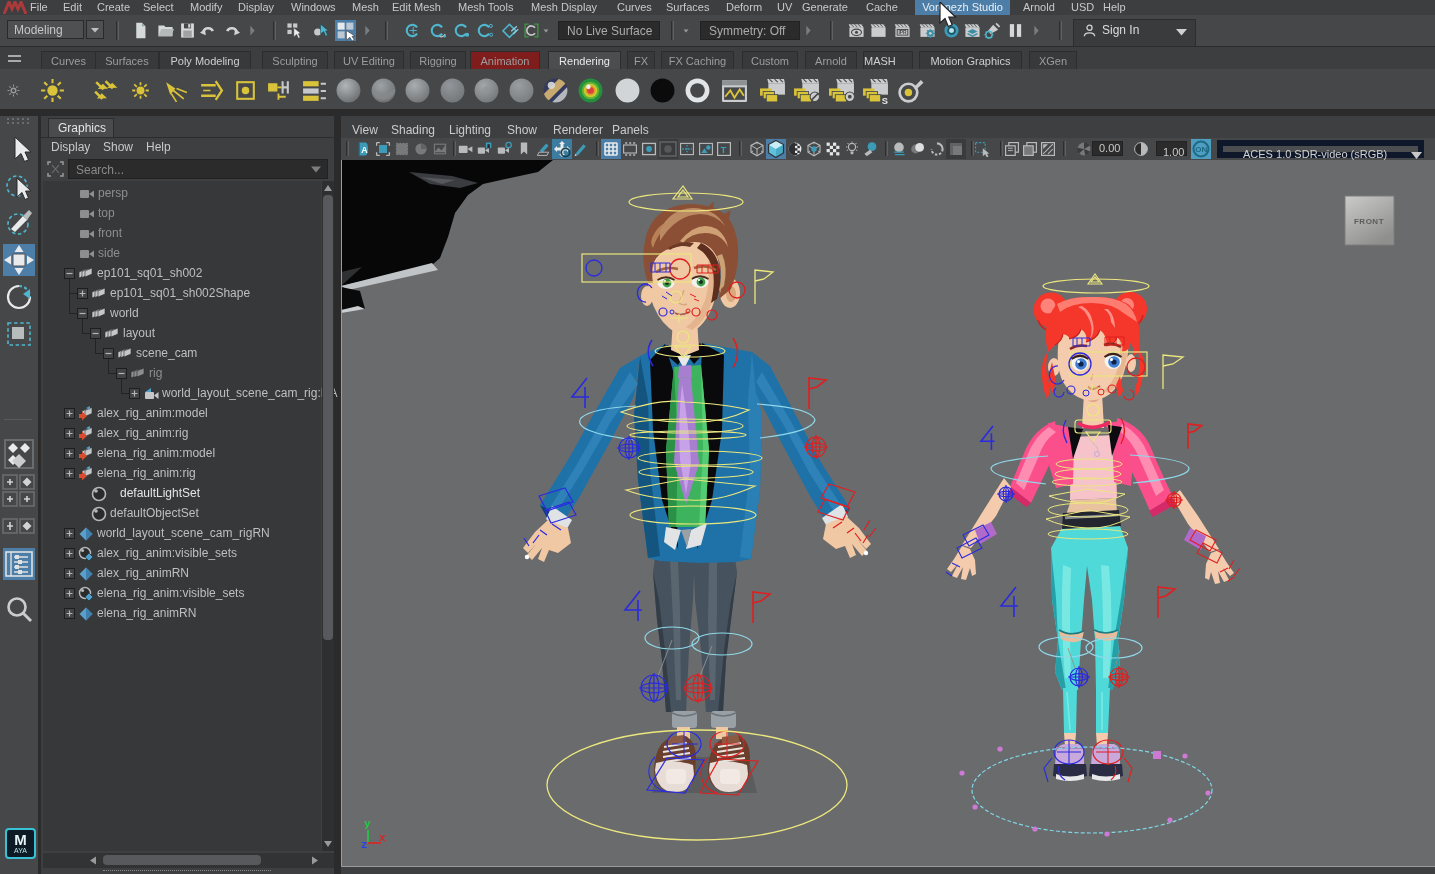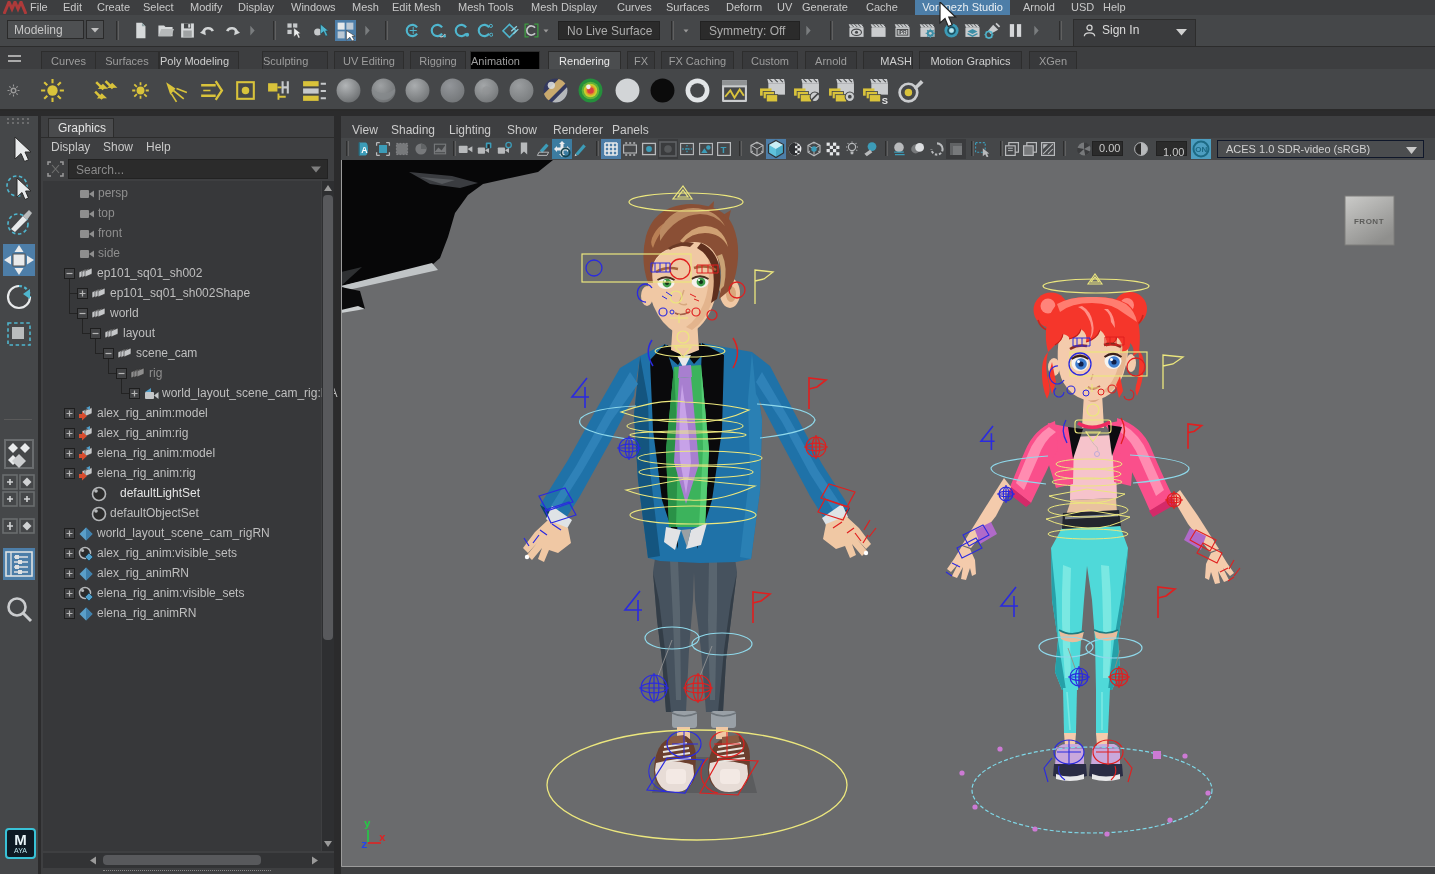--- a/index.html
+++ b/index.html
@@ -199,31 +199,31 @@
         <path d="M2 2 L13 2 L7.5 8.5 Z" fill="#d0d0d0"></path>
       </svg>
 </div>
 </div>
 <div class="abs" style="left:0;top:46px;width:1435px;height:23px;background:#3d3e40;color:#9d9d9d;font-size:11px;border-top:1px solid #2c2c2c">
 <svg class="abs" style="left:8px;top:7px" width="14" height="10">
       <path d="M0 2 H13 M0 7 H13" stroke="#aaa" stroke-width="2"></path>
     </svg>
 <div class="abs" style="left:41px;top:4px;width:55px;height:19px;line-height:18px;text-align:center;background:#38393b;border:1px solid #2d2d2d;border-bottom:none;color:#9d9d9d">Curves</div>
 <div class="abs" style="left:95px;top:4px;width:64px;height:19px;line-height:18px;text-align:center;background:#38393b;border:1px solid #2d2d2d;border-bottom:none;color:#9d9d9d">Surfaces</div>
-<div class="abs" style="left:159px;top:4px;width:80px;height:19px;line-height:18px;text-align:left;background:#38393b;border:1px solid #2d2d2d;border-bottom:none;color:#cfcfcf">Poly Modeling</div>
-<div class="abs" style="left:262px;top:4px;width:66px;height:19px;line-height:18px;text-align:left;background:#38393b;border:1px solid #2d2d2d;border-bottom:none;color:#9d9d9d">Sculpting</div>
+<div class="abs" style="left:159px;top:4px;width:92px;height:19px;line-height:18px;text-align:center;background:#38393b;border:1px solid #2d2d2d;border-bottom:none;color:#cfcfcf">Poly Modeling</div>
+<div class="abs" style="left:262px;top:4px;width:66px;height:19px;line-height:18px;text-align:center;background:#38393b;border:1px solid #2d2d2d;border-bottom:none;color:#9d9d9d">Sculpting</div>
 <div class="abs" style="left:334px;top:4px;width:70px;height:19px;line-height:18px;text-align:center;background:#38393b;border:1px solid #2d2d2d;border-bottom:none;color:#9d9d9d">UV Editing</div>
 <div class="abs" style="left:410px;top:4px;width:56px;height:19px;line-height:18px;text-align:center;background:#38393b;border:1px solid #2d2d2d;border-bottom:none;color:#9d9d9d">Rigging</div>
-<div class="abs" style="left:470px;top:4px;width:70px;height:19px;line-height:18px;text-align:left;background:#000000;border:1px solid #2d2d2d;border-bottom:none;color:#9d9d9d">Animation</div>
+<div class="abs" style="left:470px;top:4px;width:70px;height:19px;line-height:18px;text-align:center;background:#7f1d1d;border:1px solid #2d2d2d;border-bottom:none;color:#9d9d9d">Animation</div>
 <div class="abs" style="left:548px;top:4px;width:73px;height:19px;line-height:18px;text-align:center;background:#4b4d4f;border:1px solid #2d2d2d;border-bottom:none;color:#e9e9e9">Rendering</div>
 <div class="abs" style="left:627px;top:4px;width:28px;height:19px;line-height:18px;text-align:center;background:#38393b;border:1px solid #2d2d2d;border-bottom:none;color:#9d9d9d">FX</div>
 <div class="abs" style="left:661px;top:4px;width:73px;height:19px;line-height:18px;text-align:center;background:#38393b;border:1px solid #2d2d2d;border-bottom:none;color:#9d9d9d">FX Caching</div>
 <div class="abs" style="left:742px;top:4px;width:56px;height:19px;line-height:18px;text-align:center;background:#38393b;border:1px solid #2d2d2d;border-bottom:none;color:#9d9d9d">Custom</div>
 <div class="abs" style="left:805px;top:4px;width:52px;height:19px;line-height:18px;text-align:center;background:#38393b;border:1px solid #2d2d2d;border-bottom:none;color:#9d9d9d">Arnold</div>
-<div class="abs" style="left:863px;top:4px;width:50px;height:19px;line-height:18px;text-align:right;background:#38393b;border:1px solid #2d2d2d;border-bottom:none;color:#cfcfcf">MASH</div>
+<div class="abs" style="left:863px;top:4px;width:50px;height:19px;line-height:18px;text-align:left;background:#38393b;border:1px solid #2d2d2d;border-bottom:none;color:#cfcfcf">MASH</div>
 <div class="abs" style="left:919px;top:4px;width:103px;height:19px;line-height:18px;text-align:center;background:#38393b;border:1px solid #2d2d2d;border-bottom:none;color:#cfcfcf">Motion Graphics</div>
 <div class="abs" style="left:1029px;top:4px;width:48px;height:19px;line-height:18px;text-align:center;background:#38393b;border:1px solid #2d2d2d;border-bottom:none;color:#9d9d9d">XGen</div>
 </div>
 <div class="abs" style="left:0;top:69px;width:1435px;height:42px;background:#454749;border-bottom:2px solid #2a2a2a">
 <svg class="abs" style="left:7px;top:15px" width="13" height="13" viewBox="0 0 13 13">
       <circle cx="6.5" cy="6.5" r="2.3" fill="none" stroke="#9a9a9a" stroke-width="1.4"></circle>
       <g stroke="#9a9a9a" stroke-width="1.1">
         <path d="M6.5 0.5 V2.5 M6.5 10.5 V12.5 M0.5 6.5 H2.5 M10.5 6.5 H12.5 M2.3 2.3 L3.7 3.7 M9.3 9.3 L10.7 10.7 M10.7 2.3 L9.3 3.7 M3.7 9.3 L2.3 10.7"></path>
       </g>
     </svg>
@@ -960,21 +960,21 @@
 <div class="fld" style="left:751px;top:3px;width:31px;height:15px;padding:0 0 0 6px;color:#c9c9c9;font-size:11px">0.00</div>
 <svg class="abs" style="left:792px;top:3px" width="16" height="16" viewBox="0 0 20 20">
         <circle cx="10" cy="10" r="8" fill="#2b2b2b" stroke="#b8babc" stroke-width="1.2"></circle>
         <path d="M10 2 A8 8 0 0 1 10 18 Z" fill="#b8babc"></path>
       </svg>
 <div class="fld" style="left:815px;top:3px;width:31px;height:15px;padding:4px 0 0 6px;color:#c9c9c9;font-size:11px">1.00</div>
 <svg class="abs" style="left:850px;top:1px;background:#4d9ec0" width="20" height="20" viewBox="0 0 20 20">
         <circle cx="10" cy="10" r="7.5" fill="none" stroke="#1d6a84" stroke-width="2"></circle>
         <text x="4.2" y="13" font-size="8" font-weight="bold" fill="#1d6a84" font-family="Liberation Sans">ON</text>
       </svg>
-<div class="fld" style="left:876px;top:2px;width:207px;height:18px;background:#4b4d4f;border:1px solid #0f172a;color:#d0d0d0;padding:2px 0 0 8px;font-size:11px">ACES 1.0 SDR-video (sRGB)<svg class="abs" style="left:186px;top:4px" width="15" height="10">
+<div class="fld" style="left:876px;top:2px;width:207px;height:18px;background:#4b4d4f;border:6px solid #0f172a;color:#d0d0d0;padding:2px 0 0 20px;font-size:11px">ACES 1.0 SDR-video (sRGB)<svg class="abs" style="left:186px;top:4px" width="15" height="10">
           <path d="M2 2 L13 2 L7.5 9 Z" fill="#c9c9c9"></path>
         </svg></div>
 </div>
 <svg class="abs" style="left:0;top:44px" width="1094" height="707" viewBox="341 160 1094 707">
 <rect x="341" y="160" width="1094" height="707" fill="#6a6b6d"></rect>
 <path d="M341 160 L553 160 L538 172 L483 184 L468 195 L455 213 L448 237 L440 258 L432 265 L341 286 Z" fill="#070708"></path>
 <path d="M409 172 L452 176 L478 183 L460 188 L430 184 Z" fill="#3a3c40"></path>
 <path d="M420 177 L455 180 L442 184 Z" fill="#55585c"></path>
 <path d="M432 263 L438 270 L348 290 L341 286 Z" fill="#c0c4c6"></path>
 <path d="M341 287 L360 291 L365 309 L341 311 Z" fill="#0a0a0b"></path>

